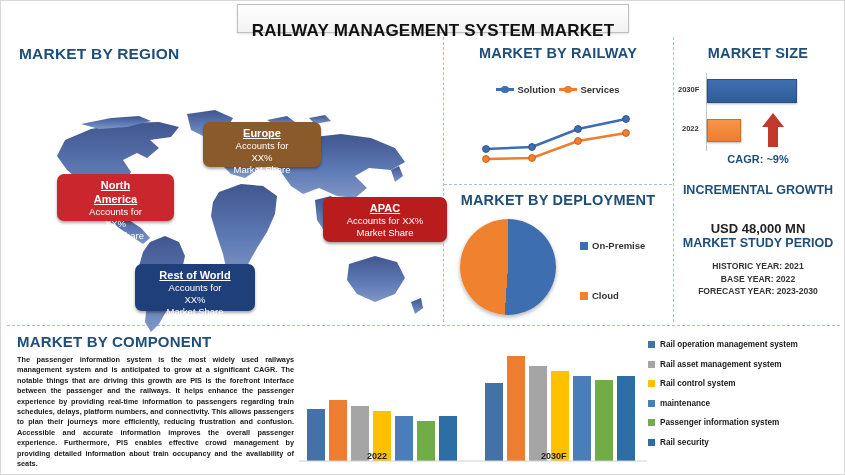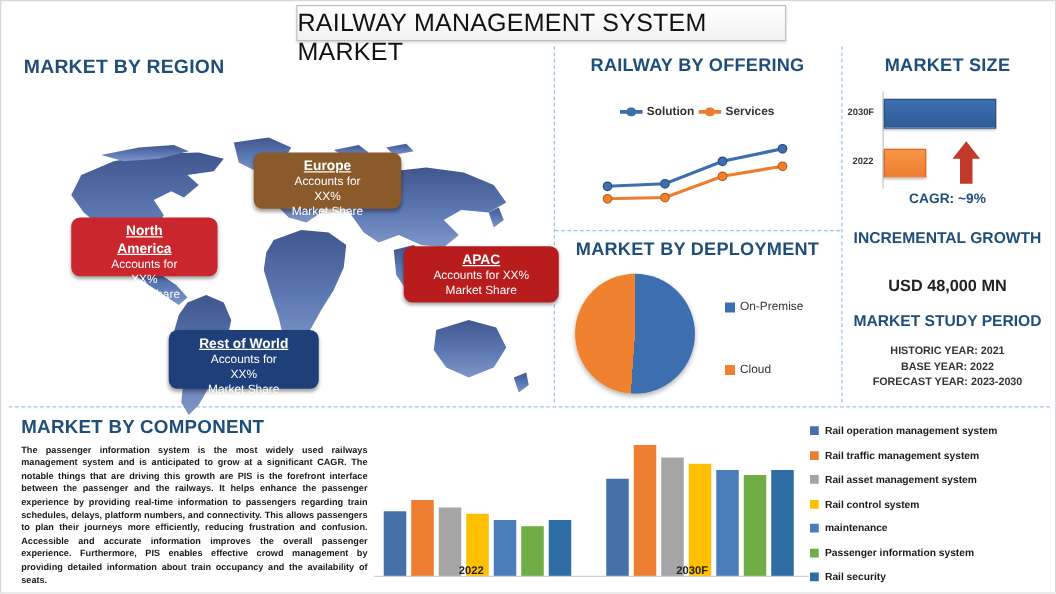--- a/index.html
+++ b/index.html
@@ -11,21 +11,21 @@
     position:relative;
   }
   #page{position:relative;width:845px;height:475px;box-sizing:border-box;
         border:1px solid #d8d8d8;background:#fff;}
 
   
   .title-wrap{position:absolute;left:236px;top:3px;width:390px;height:27px;
       background:linear-gradient(#ffffff,#f2f2f2);
       border:1px solid #bfbfbf;display:flex;align-items:center;justify-content:center;
       box-shadow:0 1px 2px rgba(0,0,0,.12);}
-  .title-wrap span{font-size:20px;font-weight:normal;color:#111;letter-spacing:.2px;margin-top:25px;}
+  .title-wrap span{font-size:17px;font-weight:bold;color:#111;letter-spacing:.2px;margin-top:25px;}
 
   
   .panel{position:absolute;box-sizing:border-box;}
   .sec-head{color:#1f4e79;font-weight:bold;letter-spacing:.2px;}
 
   #region-panel{left:4px;top:33px;width:437px;height:290px;}
   #region-head{position:absolute;left:14px;top:11px;font-size:15.5px;}
 
   .vdiv{position:absolute;border-left:1.5px dashed #9dc3e6;}
   #div1{left:442px;top:36px;height:285px;}
@@ -58,21 +58,21 @@
   .lgd .ln{width:18px;height:2.5px;position:relative;}
   .lgd .ln i{position:absolute;left:5px;top:-2.5px;width:7.5px;height:7.5px;border-radius:50%;display:block;}
   #offering-plot{position:absolute;left:0;top:62px;width:228px;height:84px;}
 
   
   #deploy-panel{left:443px;top:185px;width:228px;height:136px;}
   #deploy-head{position:absolute;left:0;top:6px;width:228px;text-align:center;font-size:14.5px;}
   #pie{position:absolute;left:16px;top:33px;width:96px;height:96px;border-radius:50%;
       box-shadow:0 2px 4px rgba(0,0,0,.3);}
   .pie-lgd{position:absolute;display:flex;align-items:center;gap:4px;font-size:9.5px;
-      font-weight:normal;color:#333;}
+      font-weight:bold;color:#333;}
   .pie-lgd .sw{width:8px;height:8px;display:block;}
   #pl1{left:136px;top:54px;}
   #pl2{left:136px;top:104px;}
 
   
   #size-panel{left:673px;top:36px;width:168px;height:145px;}
   #size-head{position:absolute;left:0;top:8px;width:168px;text-align:center;font-size:14.5px;}
   #size-plot{position:absolute;left:0;top:32px;width:168px;height:82px;}
   .cat{position:absolute;font-size:7.5px;font-weight:bold;color:#333;}
   #cat2030{left:4px;top:16px;}
@@ -186,21 +186,21 @@
       <span class="rl">Market Share</span>
     </div>
     <div class="region-box" id="box-rw">
       <span class="rt">Rest of World</span>
       <span class="rl">Accounts for XX%</span>
       <span class="rl">Market Share</span>
     </div>
   </div>
 
   <div class="panel" id="offering-panel">
-    <div class="sec-head" id="offering-head">RAILWAY BY OFFERING</div>
+    <div class="sec-head" id="offering-head">MARKET BY RAILWAY</div>
     <div id="offering-legend">
       <span class="lgd">
         <span class="ln" style="background:#3d6fb0">
             <i style="background:#3d6fb0"></i>
           </span>
         <span>Solution</span>
       </span>
       <span class="lgd">
         <span class="ln" style="background:#ed7d31">
             <i style="background:#ed7d31"></i>
@@ -252,21 +252,21 @@
       <svg id="arrow" viewBox="0 0 26 36">
         <path d="M13 1 L24 15 L18 15 L18 35 L8 35 L8 15 L2 15 Z" fill="#c0392b"></path>
       </svg>
     </div>
     <div id="cagr">CAGR:  ~9%</div>
   </div>
 
   <div class="panel" id="info-panel">
     <div class="info-head">INCREMENTAL GROWTH</div>
     <div class="info-val" style="margin-top:24px;">USD 48,000 MN</div>
-    <div class="info-head" style="margin-top:14px;">MARKET STUDY PERIOD</div>
+    <div class="info-head" style="">MARKET STUDY PERIOD</div>
     <div class="info-line" style="margin-top:10px;">HISTORIC YEAR: 2021</div>
     <div class="info-line">BASE YEAR: 2022</div>
     <div class="info-line">FORECAST YEAR: 2023-2030</div>
   </div>
 
   <div class="panel" id="comp-panel">
     <div class="sec-head" id="comp-head">MARKET BY COMPONENT</div>
     <div id="comp-text">The passenger information system is the most widely used railways management system and is anticipated to grow at a significant CAGR. The notable things that are driving this growth are PIS is the forefront interface between the passenger and the railways. It helps enhance the passenger experience by providing real-time information to passengers regarding train schedules, delays, platform numbers, and connectivity. This allows passengers to plan their journeys more efficiently, reducing frustration and confusion. Accessible and accurate information improves the overall passenger experience. Furthermore, PIS enables effective crowd management by providing detailed information about train occupancy and the availability of seats.</div>
 
     <div id="comp-chart">
@@ -294,24 +294,20 @@
       <span class="grp-label" style="left:68px;top:106px;">2022</span>
       <span class="grp-label" style="left:242px;top:106px;">2030F</span>
     </div>
 
     <div id="comp-legend">
       <div class="cl">
         <span class="sw" style="background:#4472a8"></span>
         <span>Rail operation management system</span>
       </div>
       <div class="cl">
-        <span class="sw" style="background:#ed7d31"></span>
-        <span>Rail traffic management system</span>
-      </div>
-      <div class="cl">
         <span class="sw" style="background:#a5a5a5"></span>
         <span>Rail asset management system</span>
       </div>
       <div class="cl">
         <span class="sw" style="background:#ffc000"></span>
         <span>Rail control system</span>
       </div>
       <div class="cl">
         <span class="sw" style="background:#4a7ebb"></span>
         <span>maintenance</span>

